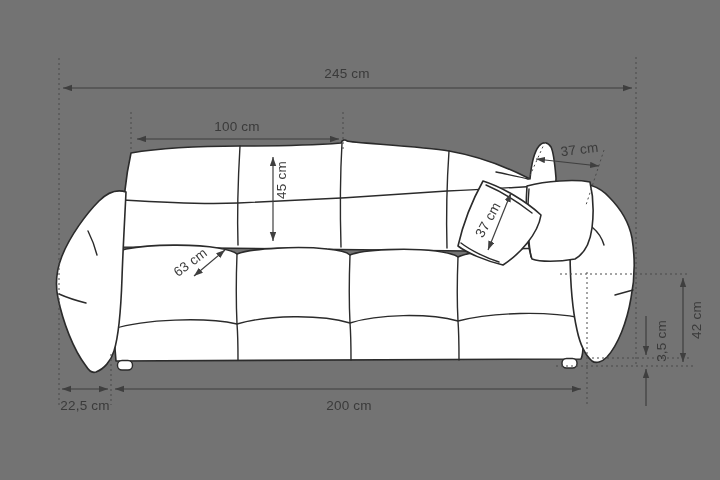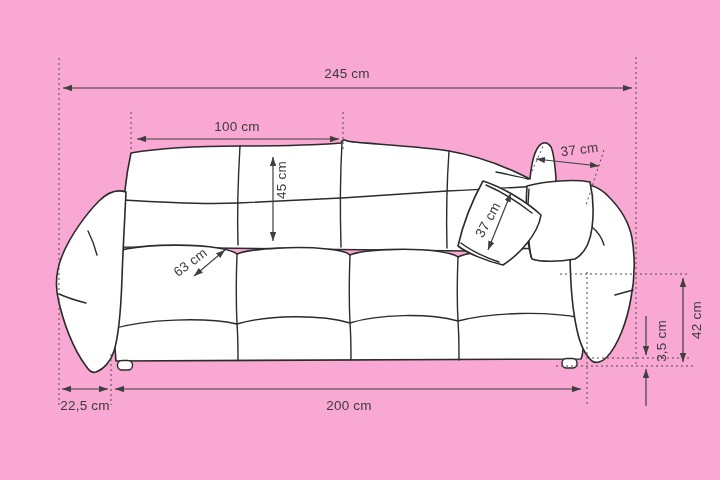--- a/index.html
+++ b/index.html
@@ -1,19 +1,19 @@
 <!DOCTYPE html>
 <html><head>
 <meta charset="utf-8">
 <style>
   html,body{margin:0;padding:0;background:#fff;}
   .canvas{
     position:relative;
     width:720px;height:480px;
-    background:#f9a8d4;
+    background:#737373;
     font-family:"Liberation Sans", sans-serif;
     overflow:hidden;
   }
   svg{display:block;}
   text{
     font-family:"Liberation Sans", sans-serif;
     font-size:13.5px;
     fill:#3a3a3a;
     letter-spacing:.2px;
   }

